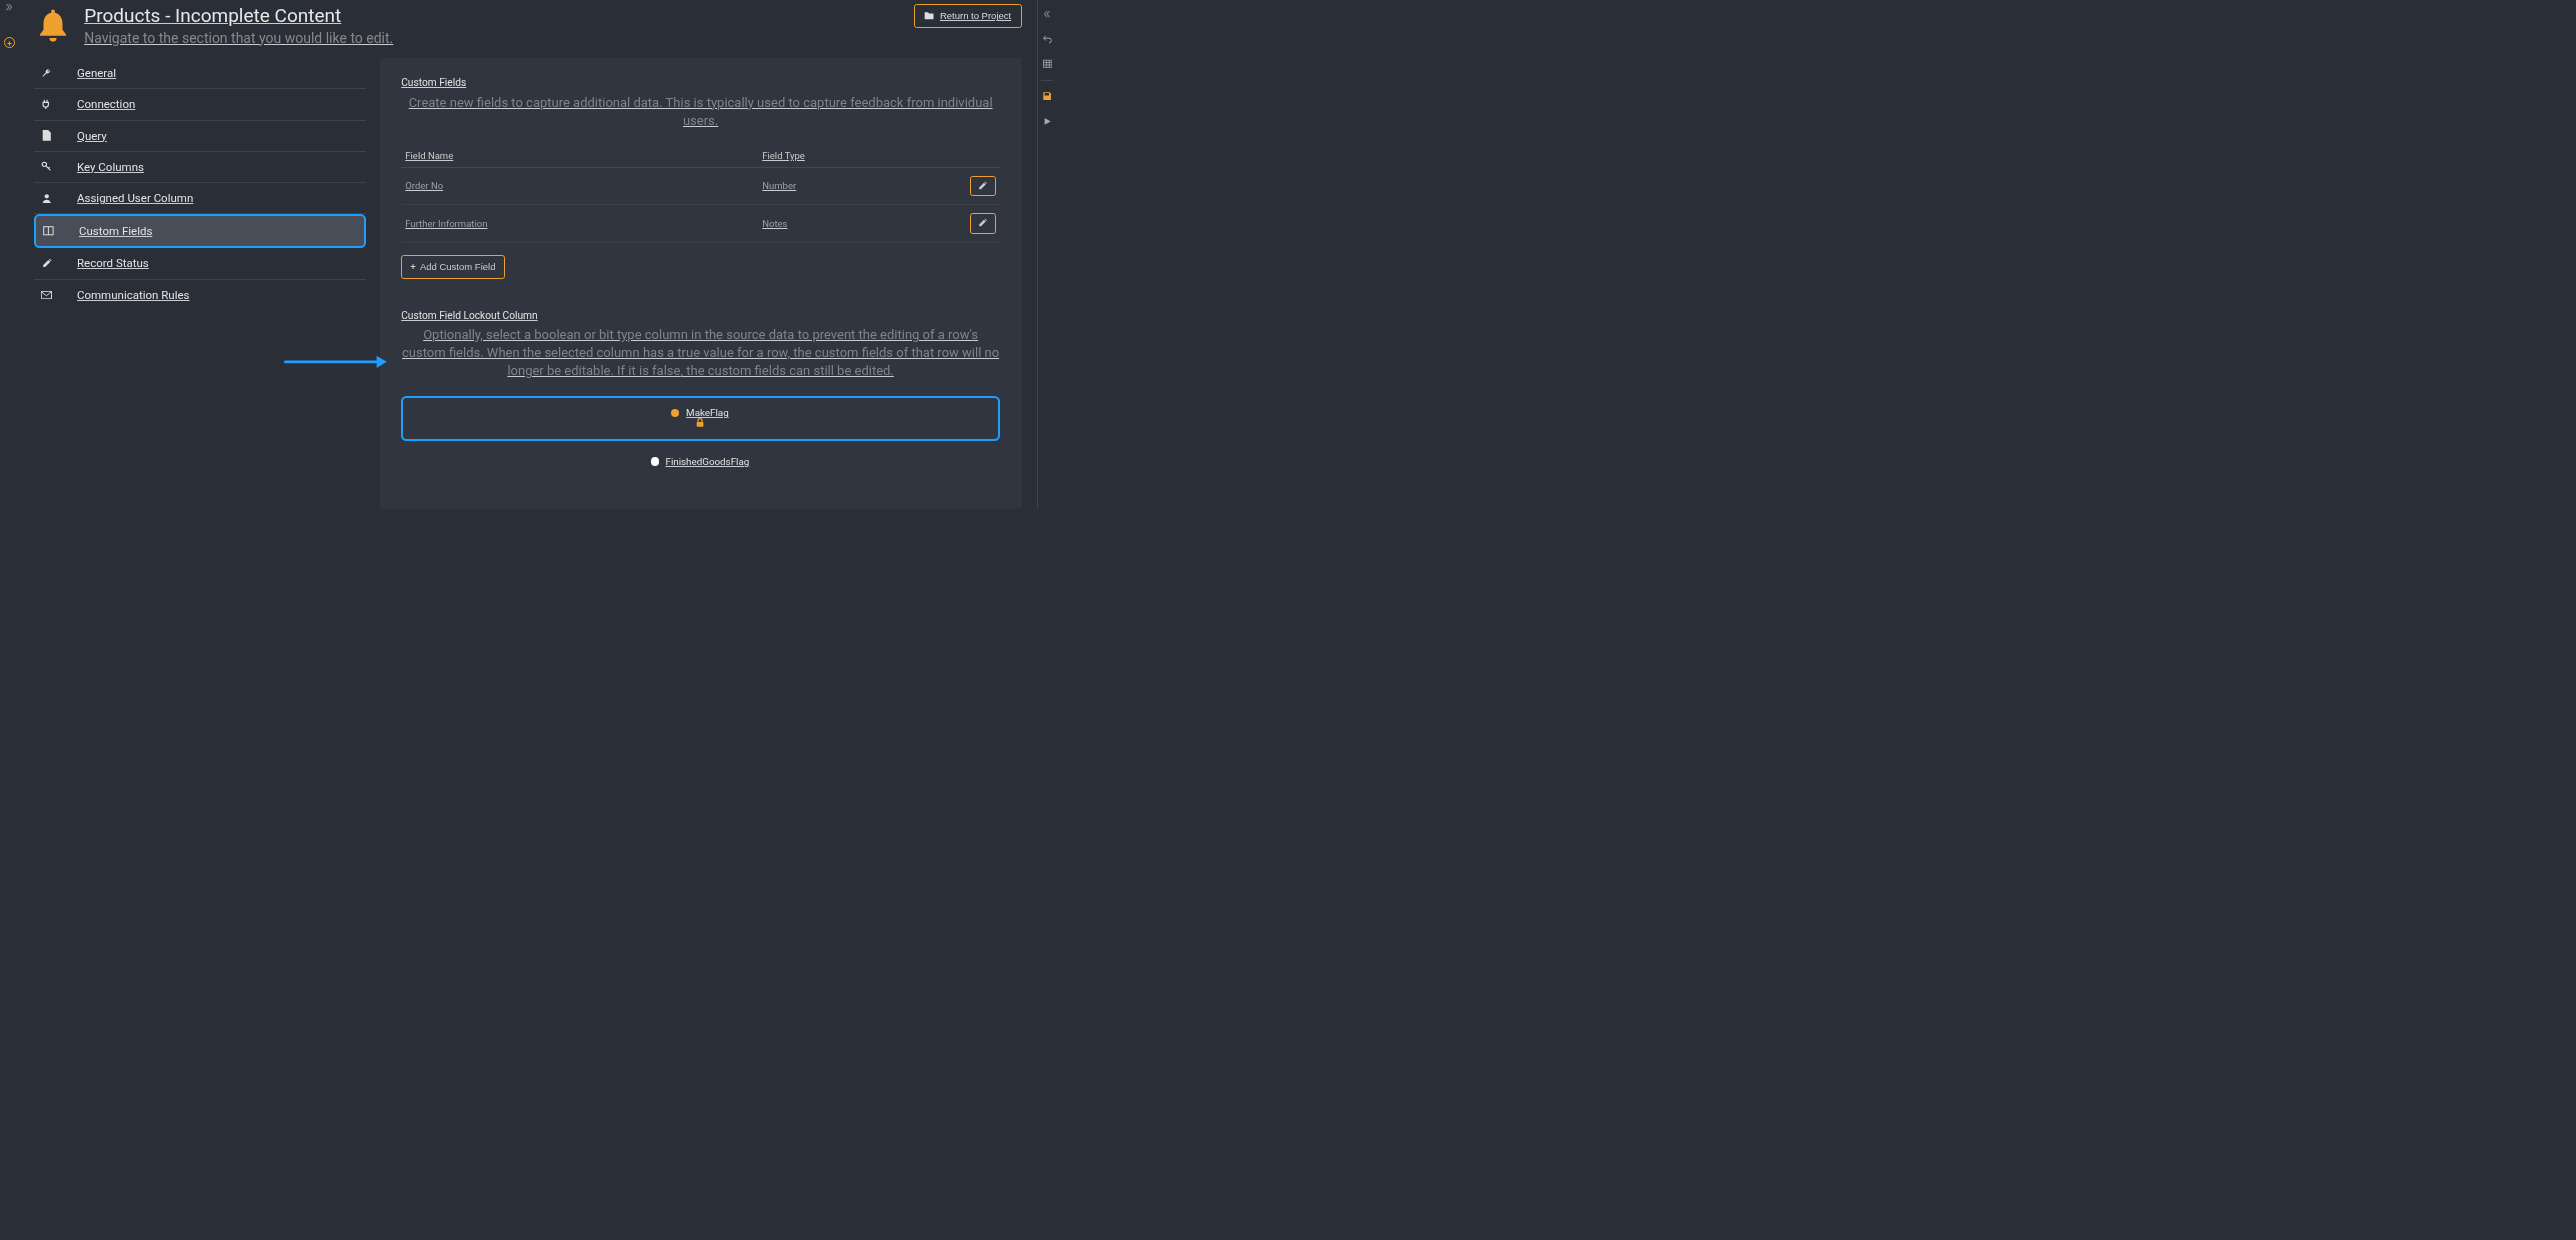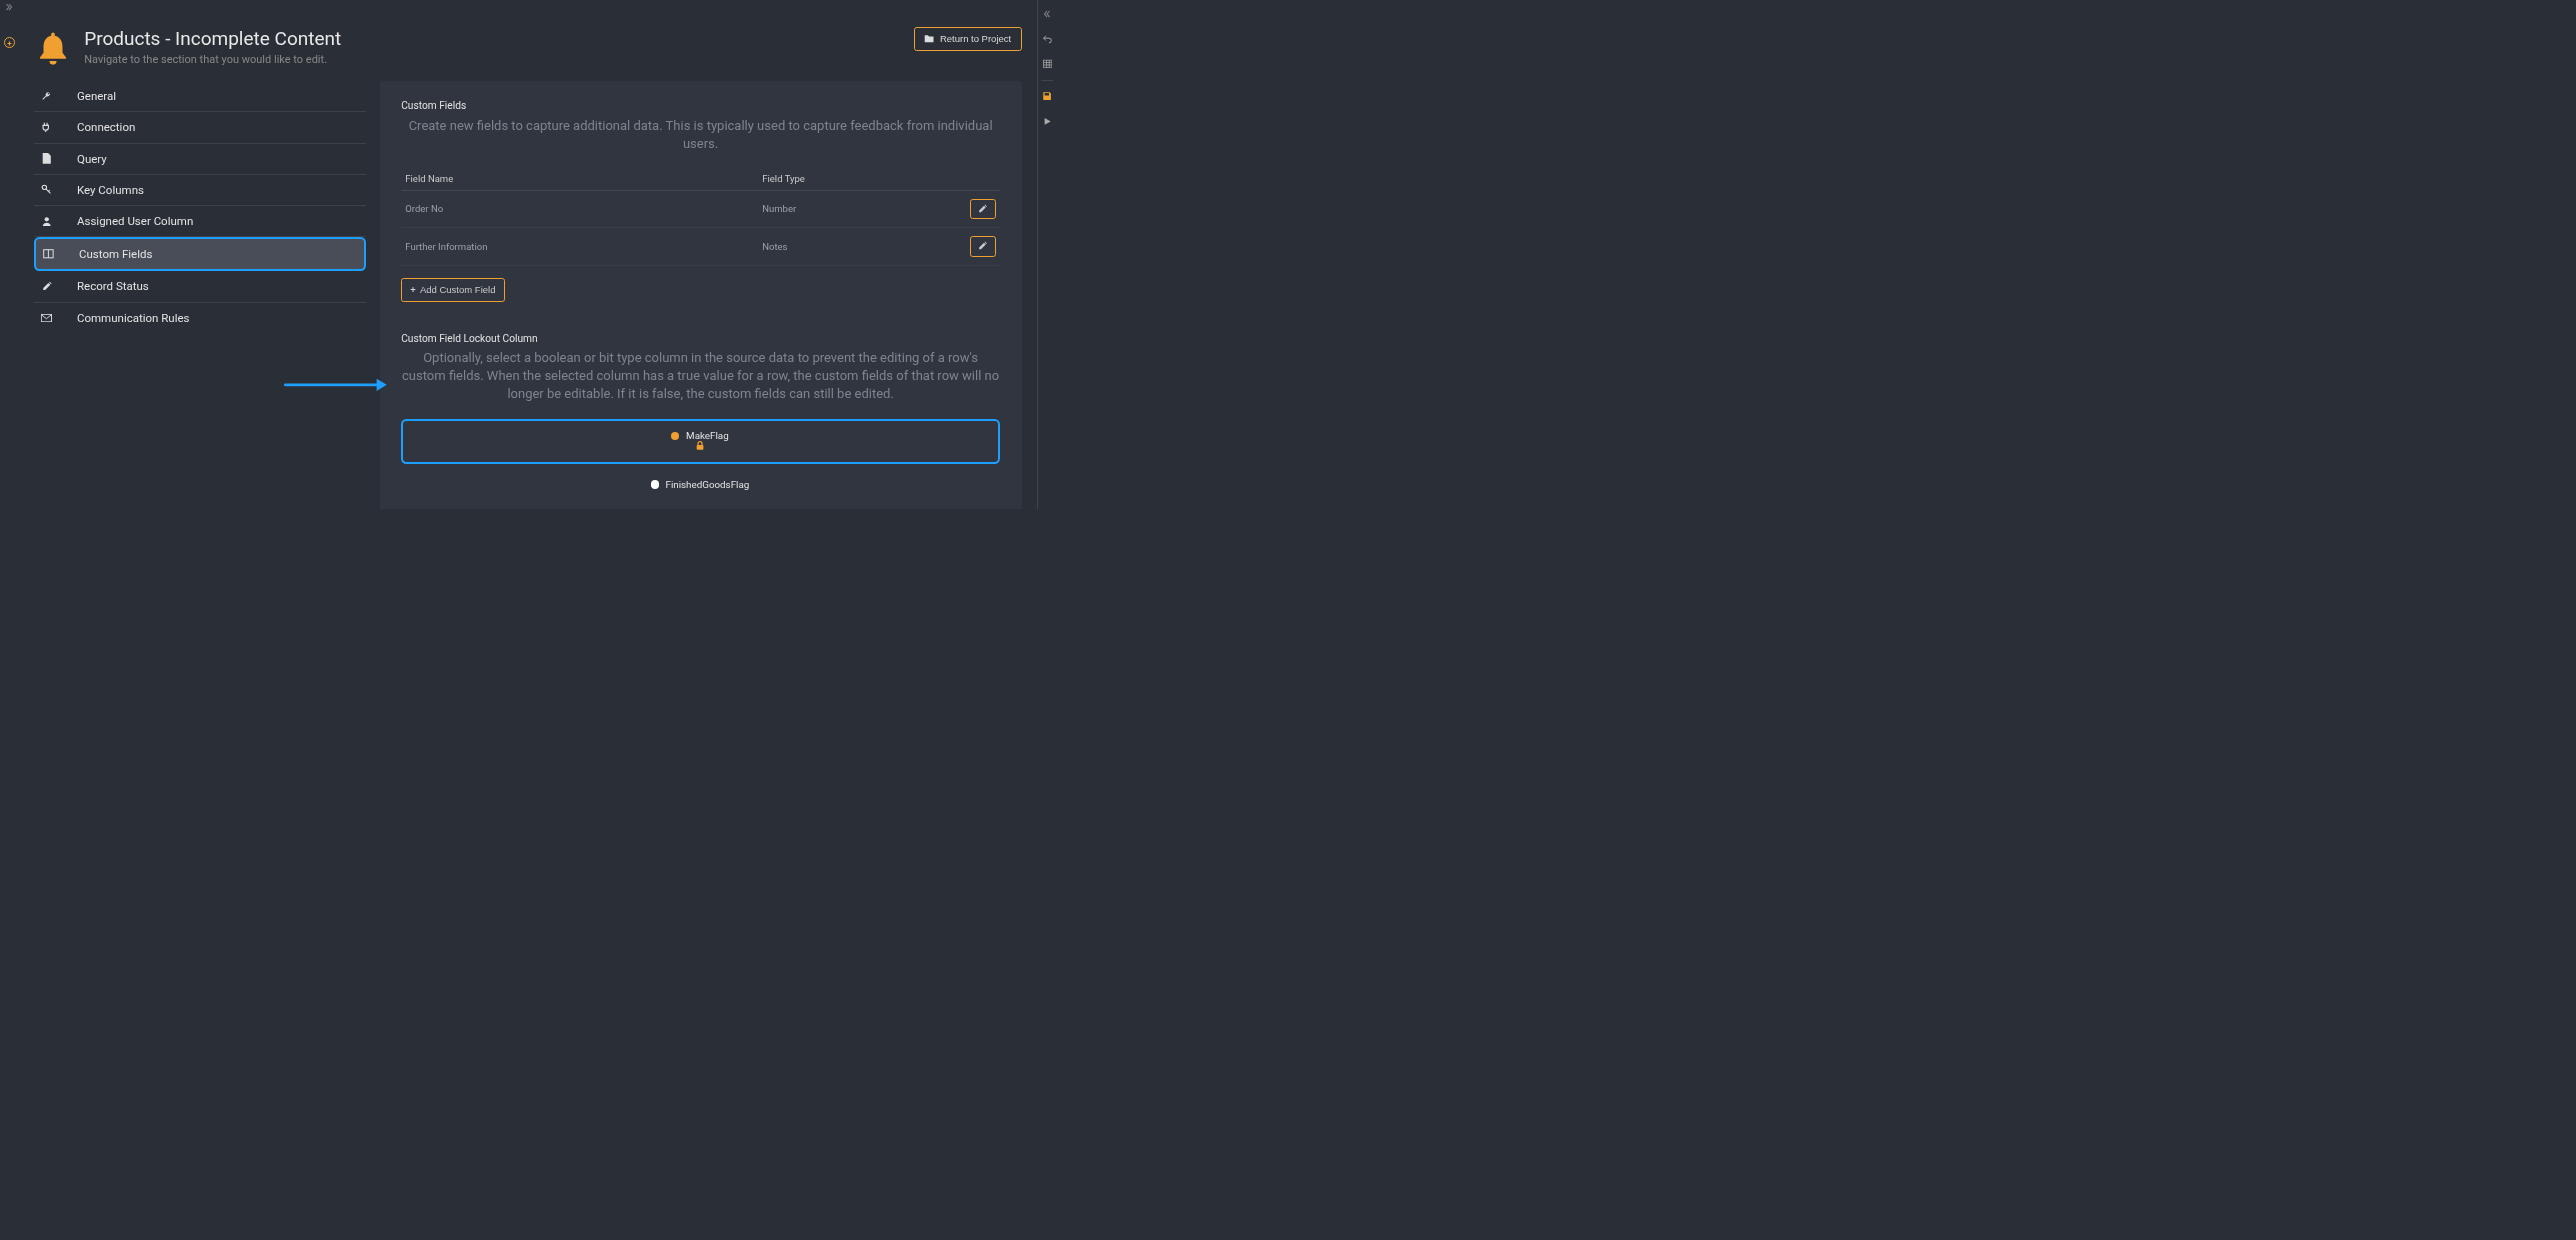--- a/index.html
+++ b/index.html
@@ -47,33 +47,34 @@
     align-items: center;
     padding-top: 2.7px;
   }
   .right-rail .icon { color: #aaa; margin: 6.8px 0; cursor: pointer; }
   .right-rail hr { width: 12.2px; border: none; border-top: 0.7px solid #40444d; margin: 2.7px 0; }
 
   
   .main {
     position: absolute;
     left: 19px; right: 20.3px; top: 0; bottom: 0;
-    padding: 27px 15px 0 15px;
+    padding: 4px 15px 0 15px;
+    text-decoration: underline;
   }
 
   .header {
     display: flex;
     align-items: flex-start;
     justify-content: space-between;
     margin-bottom: 12.2px;
   }
   .header-left { display: flex; align-items: flex-start; gap: 12.2px; }
   .bell-svg { width: 38px; height: 42px; fill: #f0a030; }
   .title { color: #e8e8e8; font-size: 19px; font-weight: 400; margin-bottom: 2.7px; }
-  .subtitle { color: #888; font-size: 11px; }
+  .subtitle { color: #888; font-size: 14px; }
 
   .return-btn {
     border: 0.7px solid #f0a030;
     border-radius: 2.7px;
     padding: 5.4px 9.5px;
     color: #ddd;
     background: transparent;
     font-size: 9.5px;
     cursor: pointer;
     display: flex;

